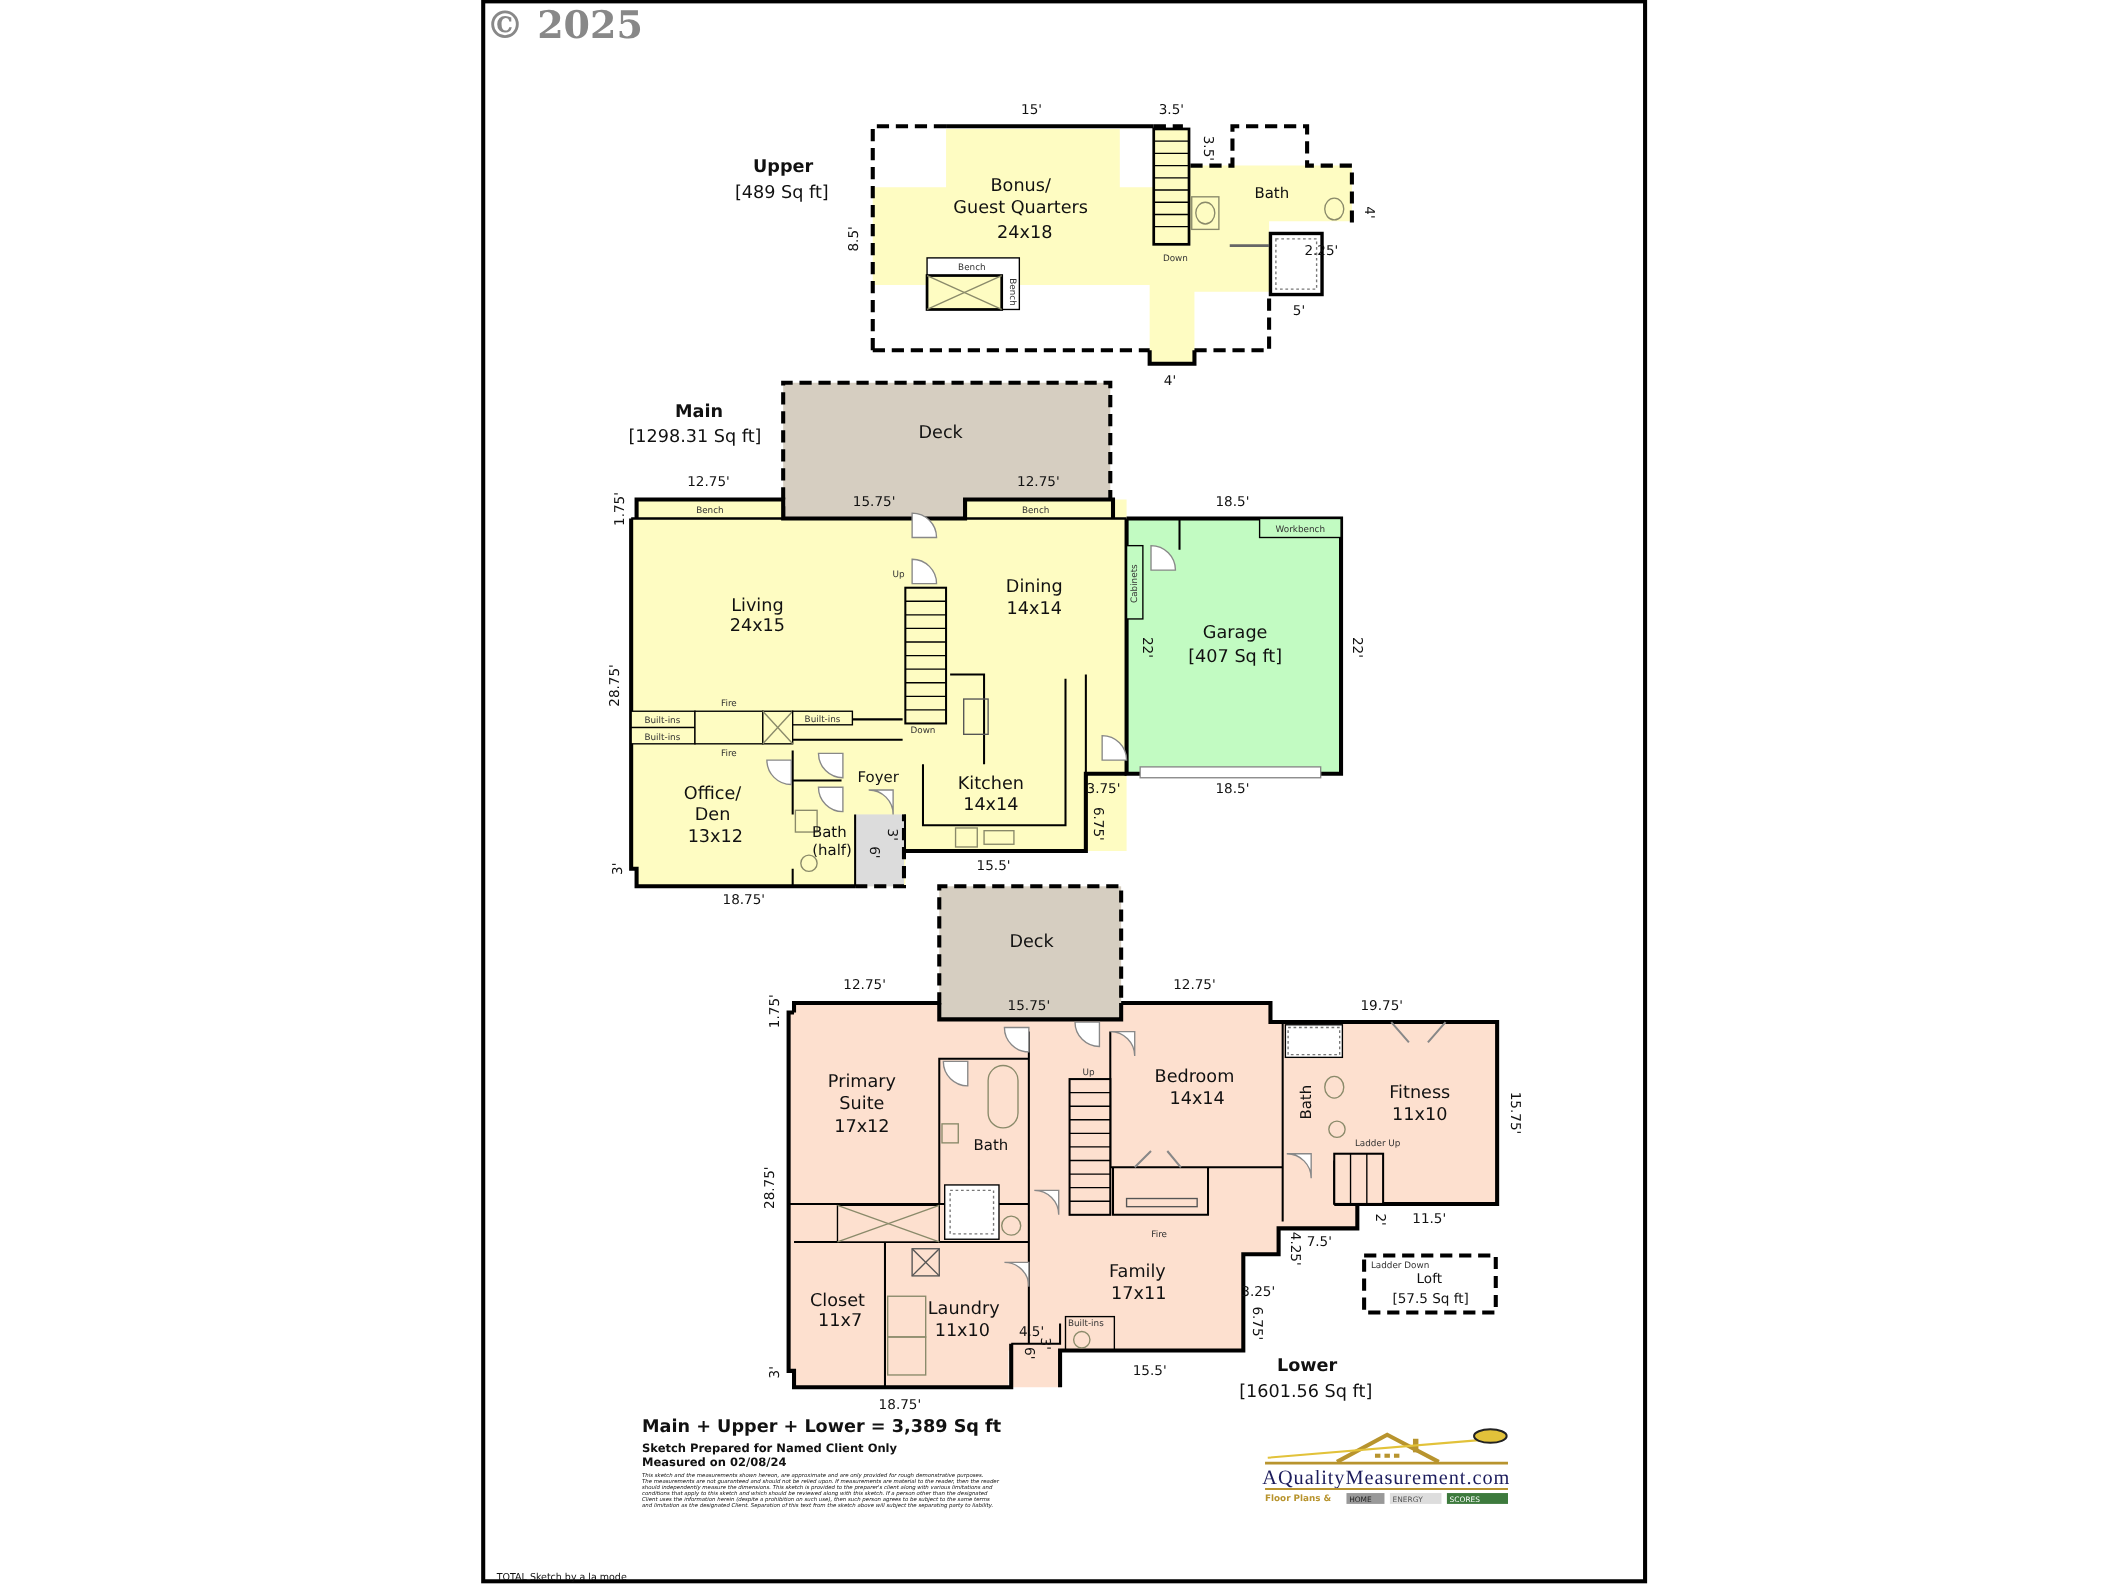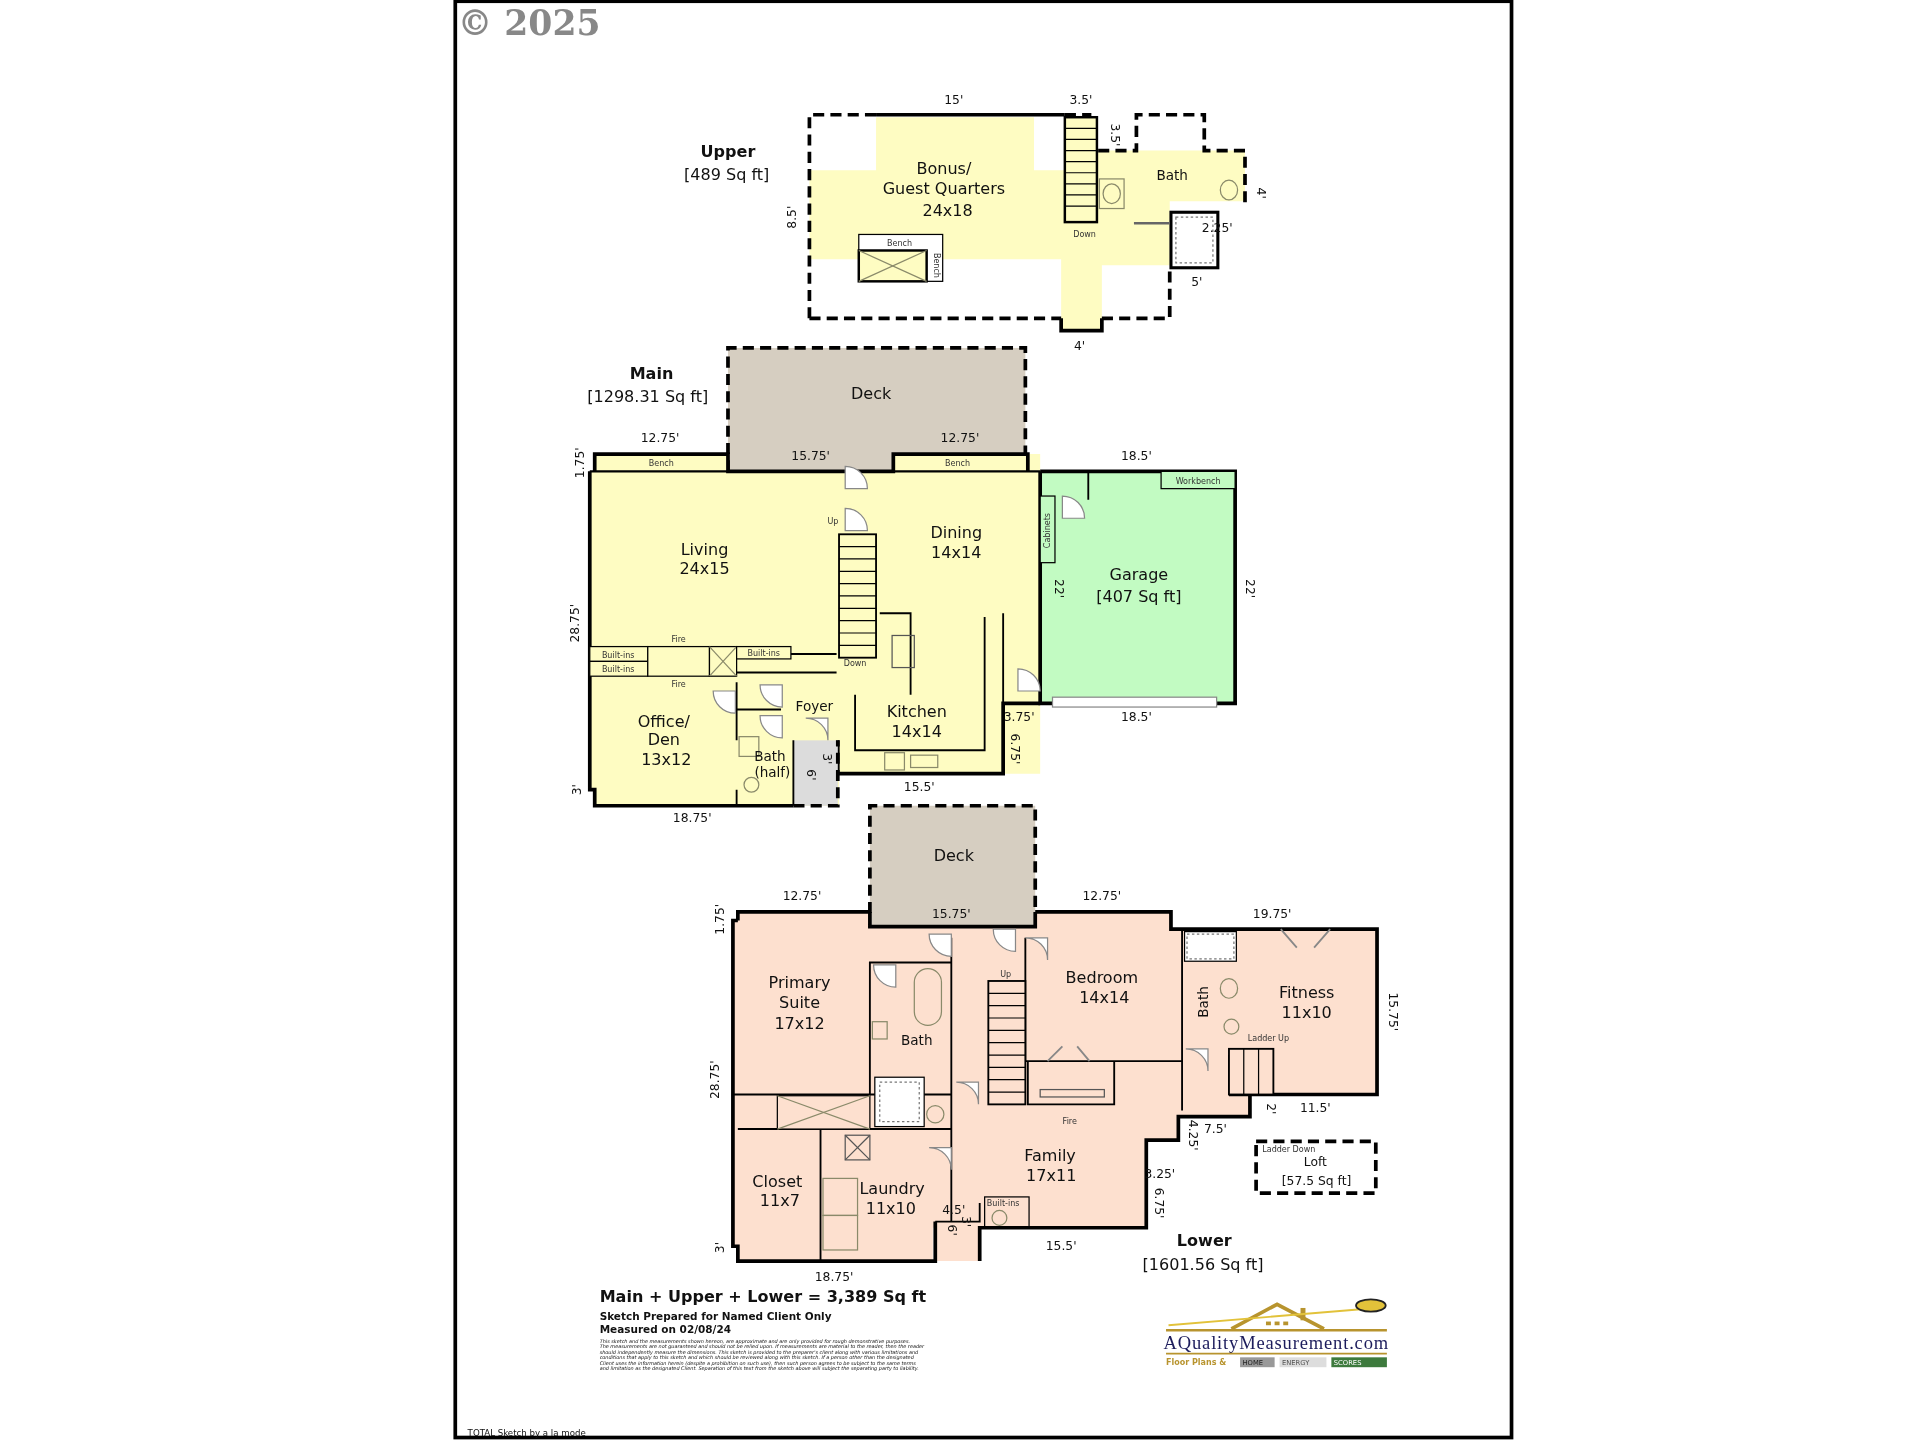--- a/index.html
+++ b/index.html
@@ -1,17 +1,17 @@
 <!DOCTYPE html>
 <html><head>
 <meta charset="utf-8">
 <style>
   html, body { margin:0; padding:0; background:#ffffff; }
   body { width:1920px; height:1440px; overflow:hidden; position:relative; font-family:"DejaVu Sans", sans-serif; }
-  #sheet { position:absolute; left:16px; top:0; width:1696px; height:1440px; }
+  #sheet { position:absolute; left:0; top:0; width:1696px; height:1440px; }
   svg text { font-family:"DejaVu Sans", sans-serif; fill:#111; }
   .lbl { font-size:13px; }
   .dim { font-size:10px; }
   .tiny { font-size:6.5px; fill:#333; }
   .bold { font-weight:bold; }
   .wall { stroke:#000; stroke-width:3; fill:none; }
   .thin { stroke:#000; stroke-width:1.5; fill:none; }
   .dash { stroke:#000; stroke-width:3; fill:none; stroke-dasharray:9 5; }
   .yellow { fill:#fefcc2; }
   .peach { fill:#fde0cf; }

